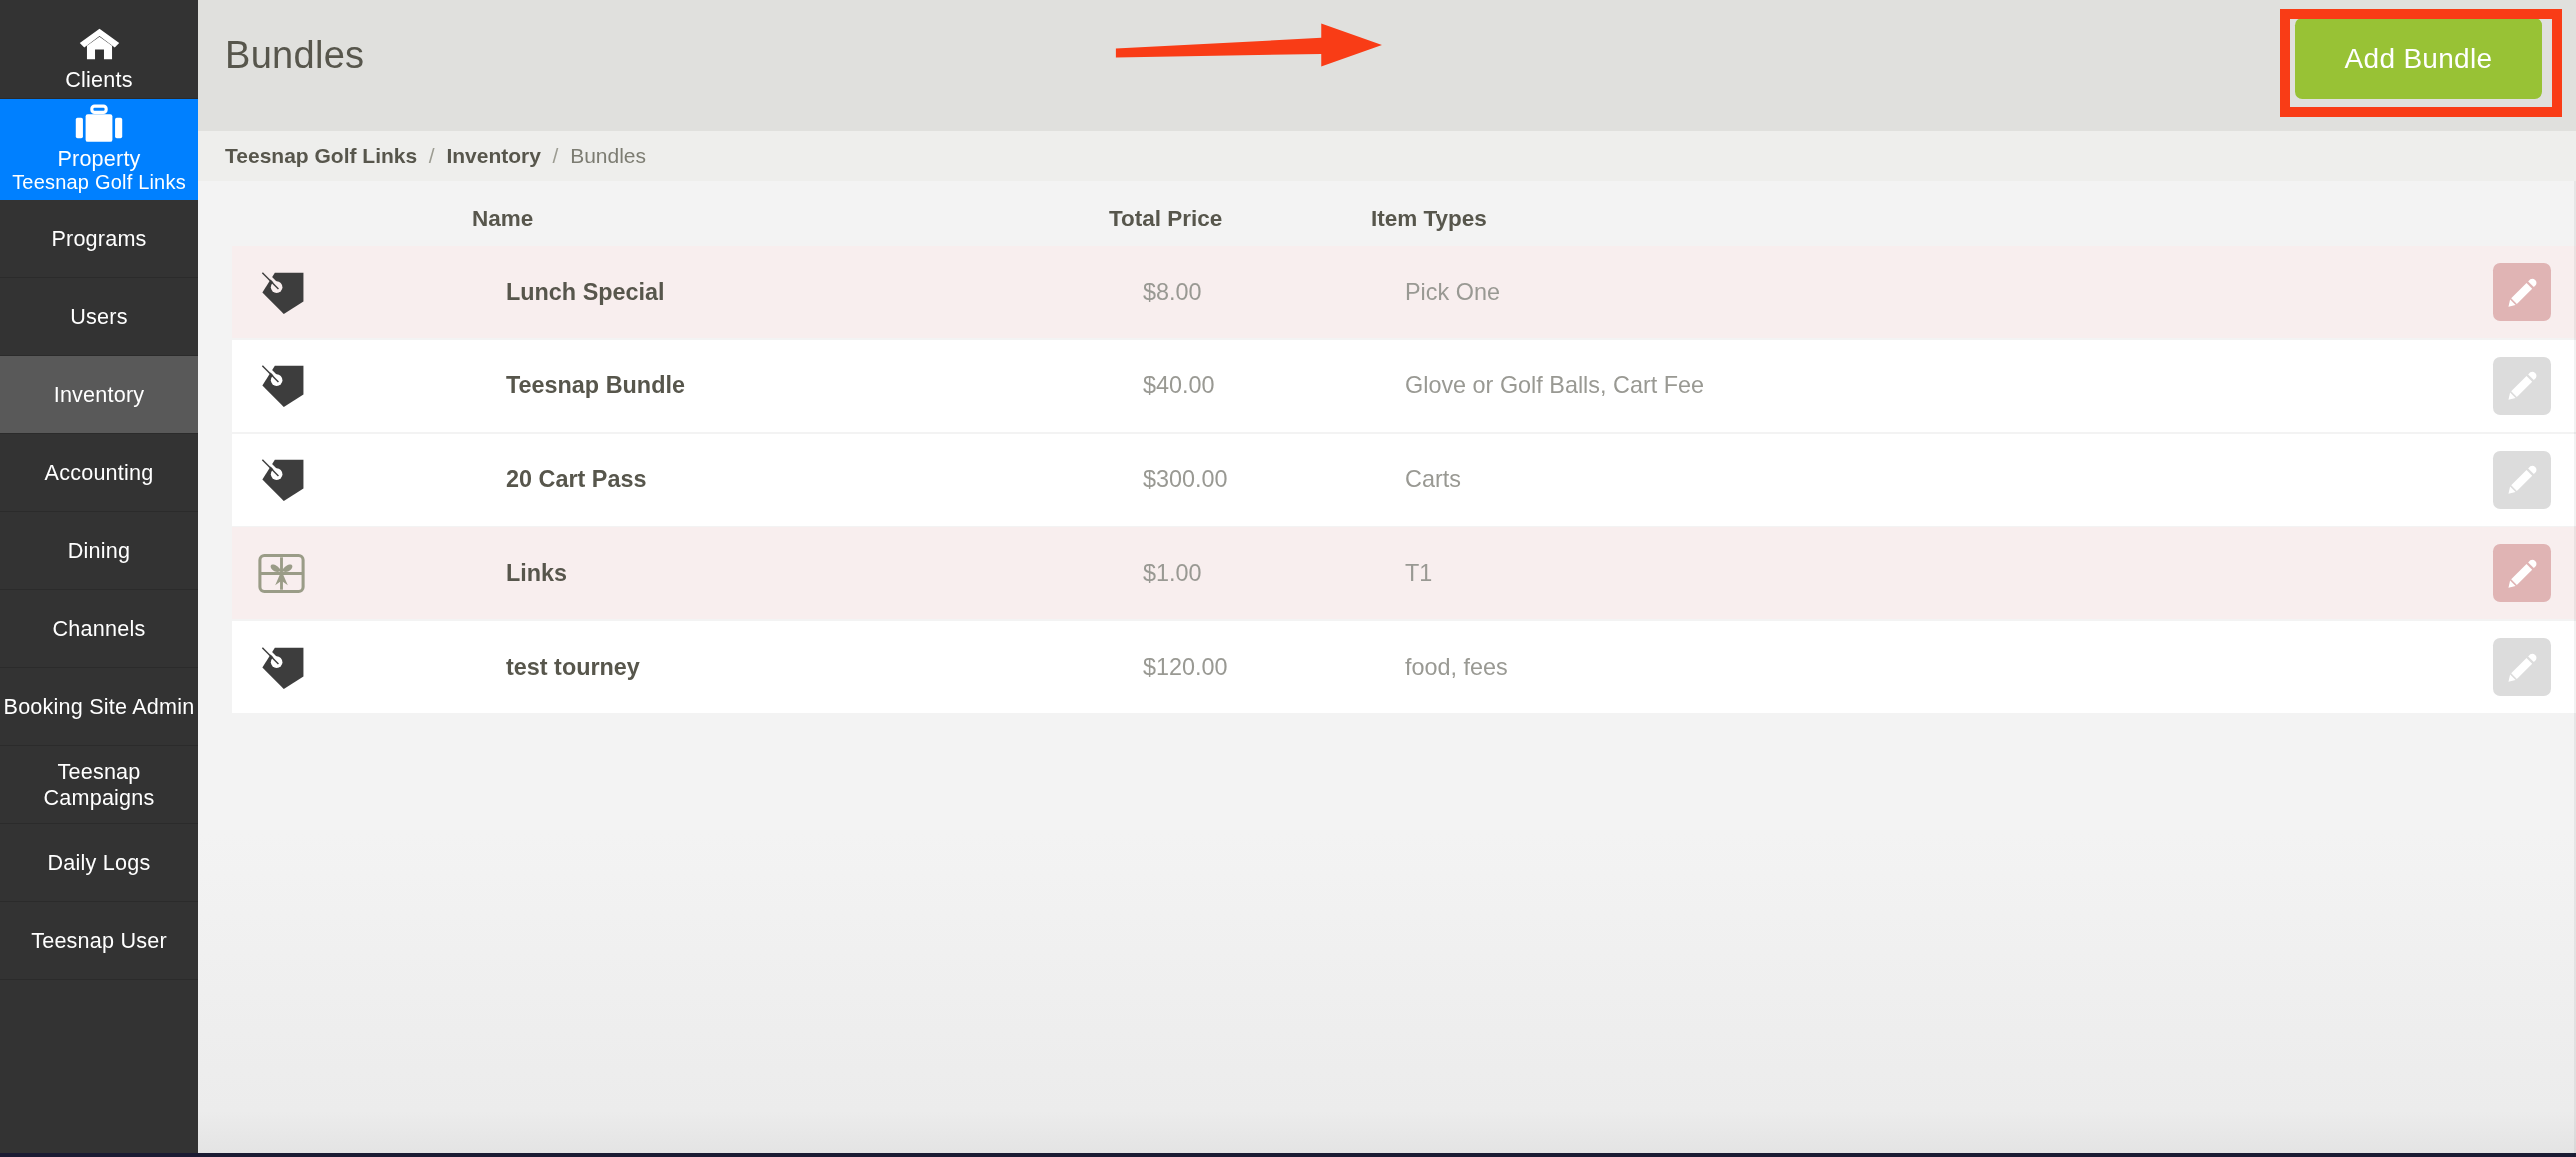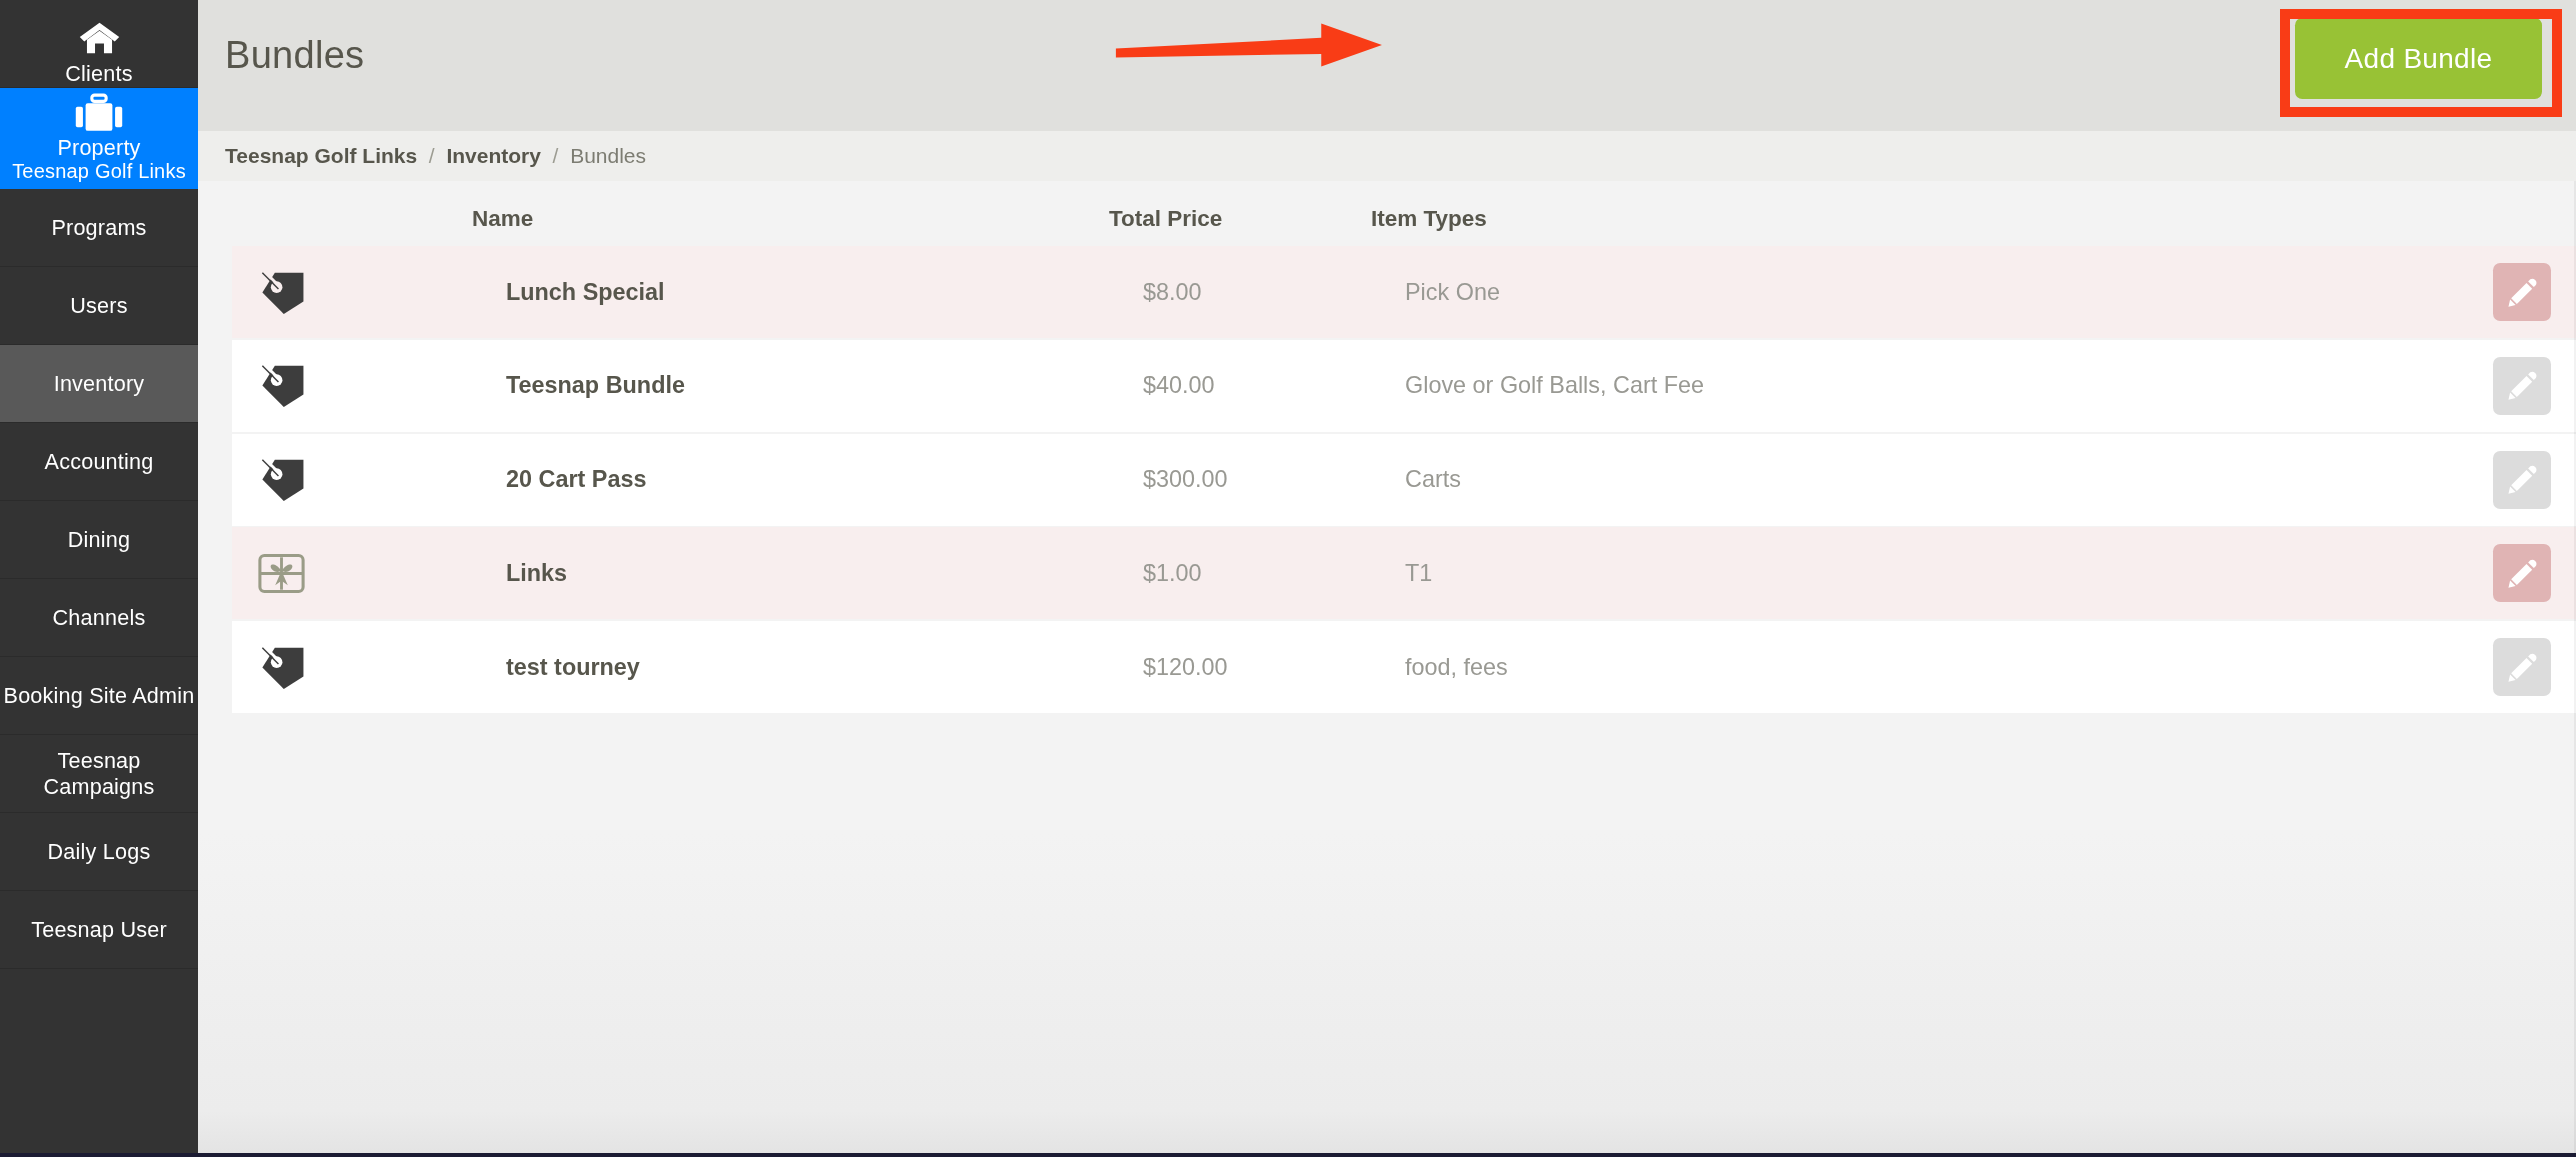--- a/index.html
+++ b/index.html
@@ -18,21 +18,21 @@
   .nav-item {
     position:relative; width:198px;
     display:flex; flex-direction:column;
     align-items:center; justify-content:center;
     color:#ffffff; text-align:center;
     border-bottom:0.9px solid #2b2b2b;
     font-size:21.6px; font-weight:400; letter-spacing:0.2px;
   }
   .nav-item .nav-label { line-height:1.18; }
   .nav-item .nav-sub { font-size:20px; line-height:1.18; }
-  .nav-item.home   { height:88px; padding-top:20px; }
+  .nav-item.home   { height:99px; padding-top:20px; }
   .nav-item.prop   { height:101px; background:#0080ff; border-bottom:none; }
   .nav-item.plain  { height:78px; }
   .nav-item.tall   { height:78px; }
   .nav-item.active { background:#595959; }
   .nav-icon { display:block; margin:0 auto 5.4px auto; }
   .nav-icon svg { display:block; }
   .prop .nav-icon { margin-bottom:1.8px; }
 
   
   #main {

